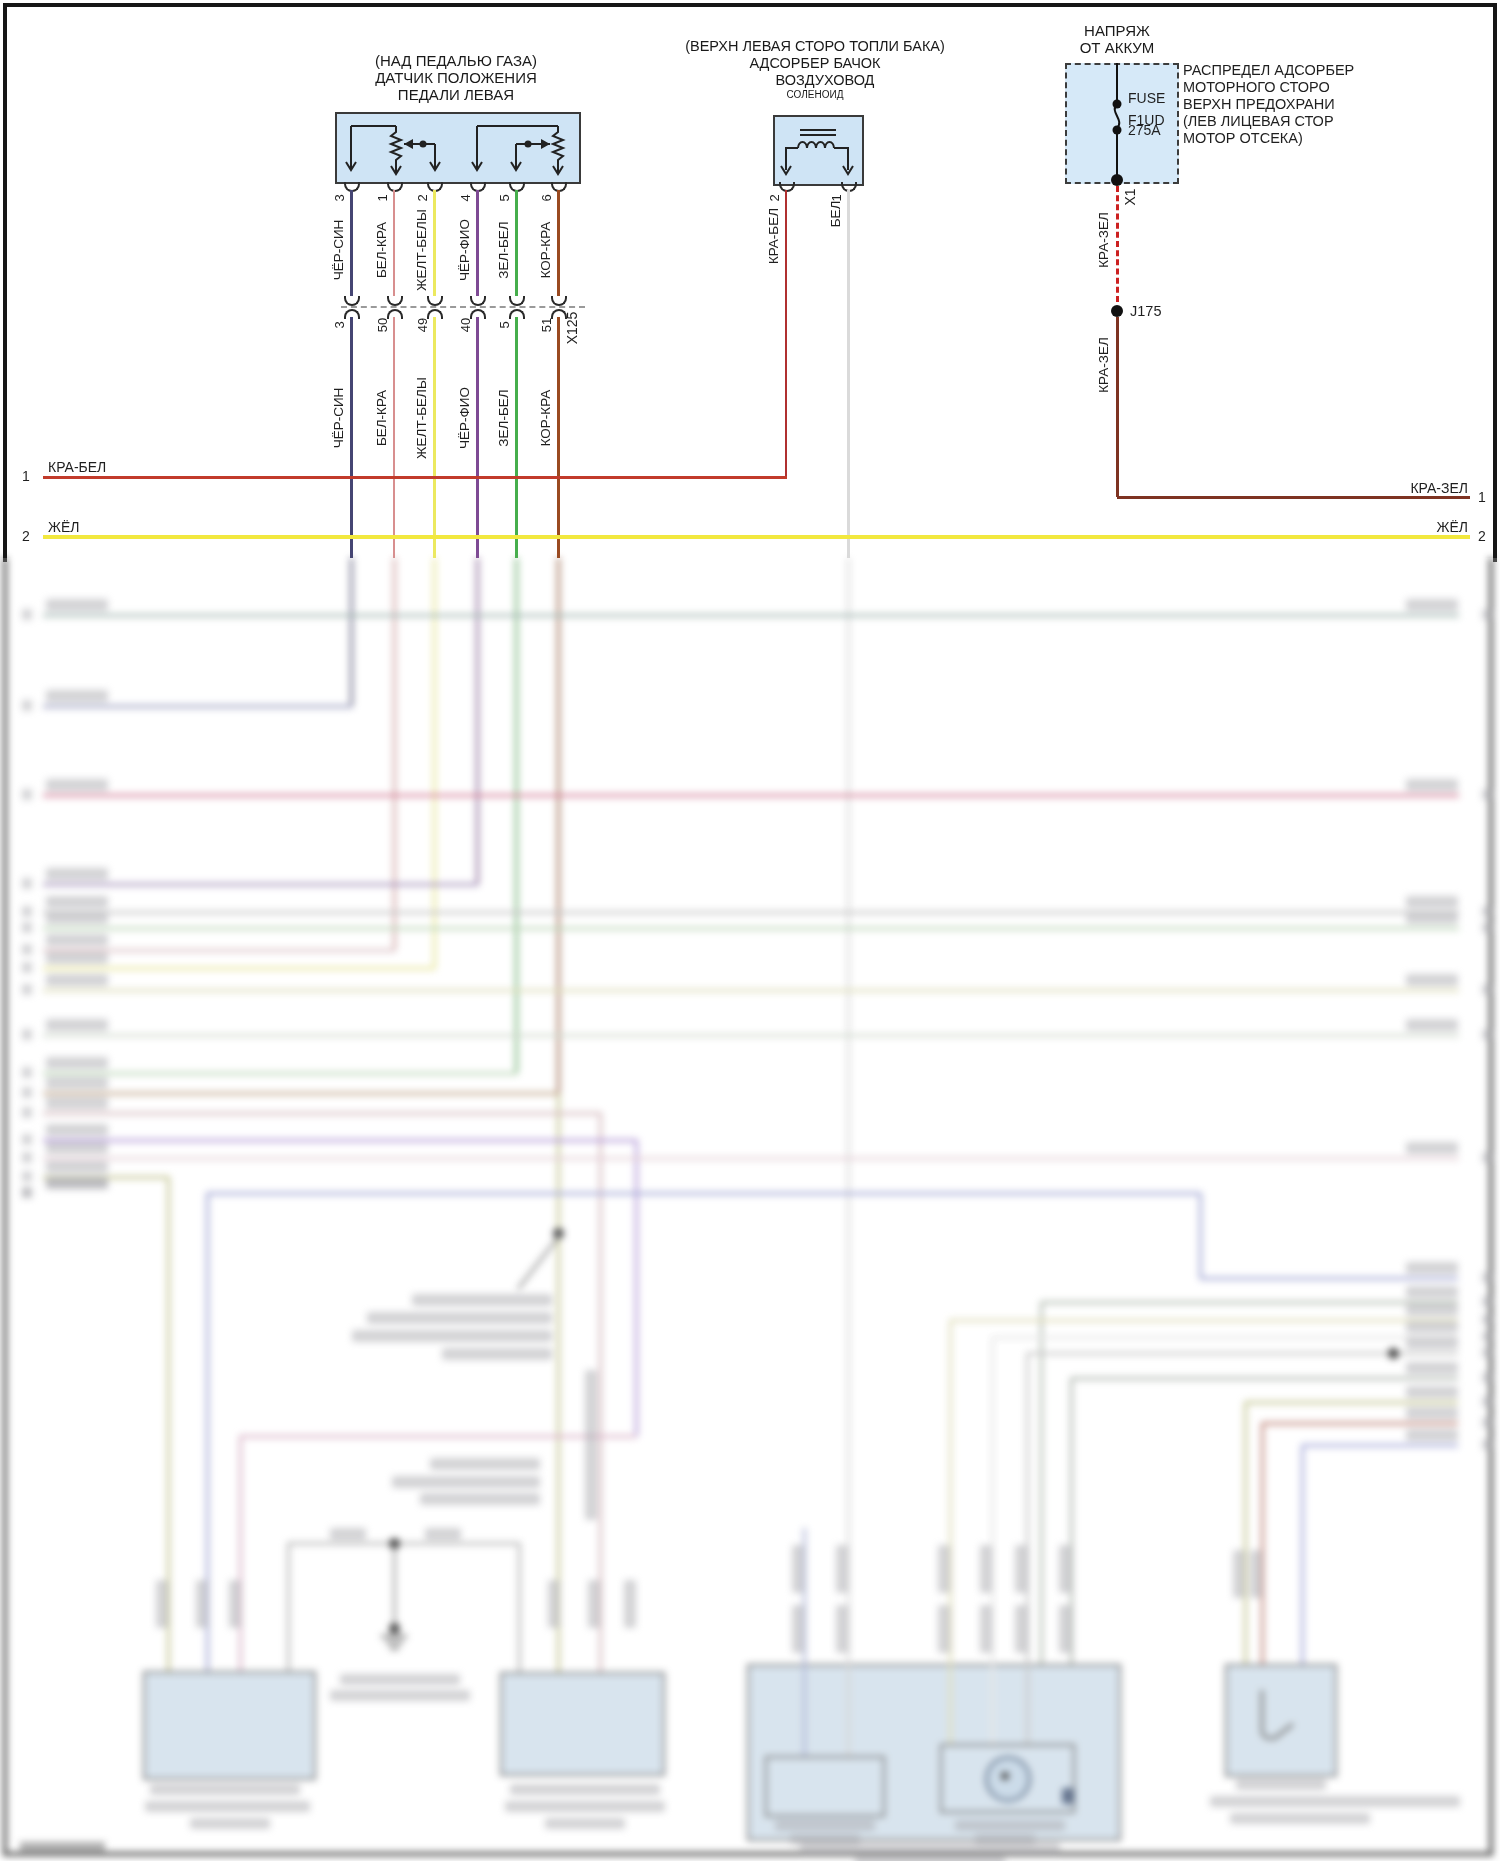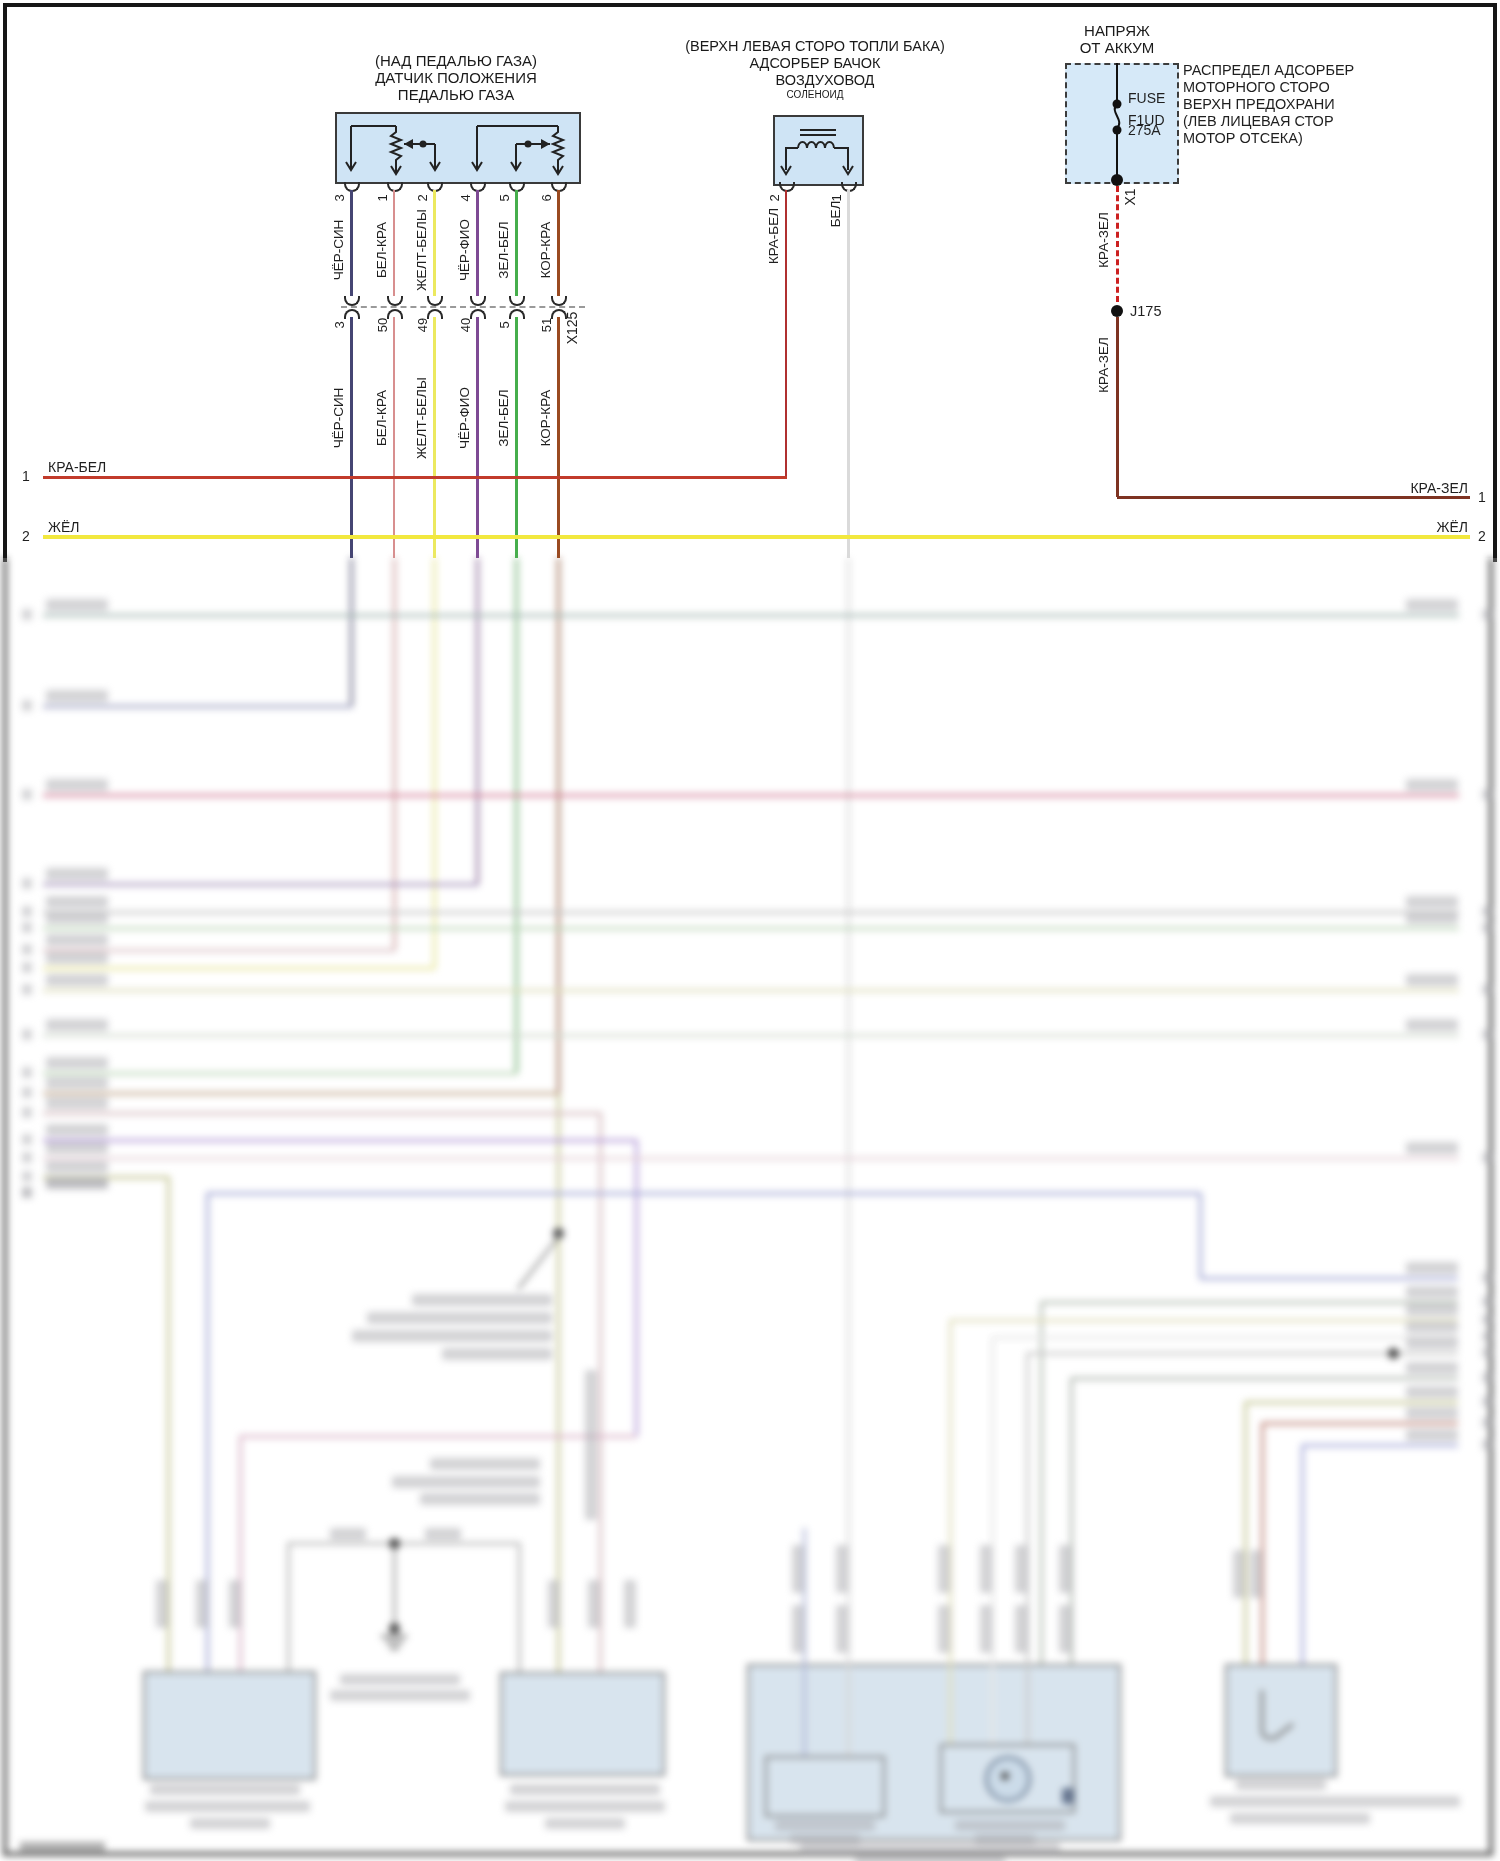--- a/index.html
+++ b/index.html
@@ -24,21 +24,21 @@
 </style>
 </head>
 <body>
 
 <div id="page">
 
   <div id="frame-top"></div>
 
   <div class="capt" style="left:456px;top:52px;font-size:15px;">(НАД ПЕДАЛЬЮ ГАЗА)</div>
   <div class="capt" style="left:456px;top:69px;font-size:15px;">ДАТЧИК ПОЛОЖЕНИЯ</div>
-  <div class="capt" style="left:456px;top:86px;font-size:15px;">ПЕДАЛЬЮ ГАЗА</div>
+  <div class="capt" style="left:456px;top:86px;font-size:15px;">ПЕДАЛИ ЛЕВАЯ</div>
   <div class="box" style="left:335px;top:112px;width:242px;height:68px;"></div>
 
   <svg width="120" height="70" style="left:335px;top:110px;">
     <polyline points="16,16 61,16" fill="none" stroke="#222" stroke-width="2"></polyline>
     <polyline points="16,16 16,58" fill="none" stroke="#222" stroke-width="2"></polyline>
     <polyline points="61,16 61,22 56,26 66,30 56,34 66,38 56,42 66,46 61,50 61,62" fill="none" stroke="#222" stroke-width="2"></polyline>
     <line x1="69" y1="34" x2="100" y2="34" stroke="#222" stroke-width="2"></line>
     <polygon points="69,34 78,29 78,39" fill="#222"></polygon>
     <circle cx="88" cy="34" r="3.5" fill="#222"></circle>
     <polyline points="100,34 100,58" fill="none" stroke="#222" stroke-width="2"></polyline>

